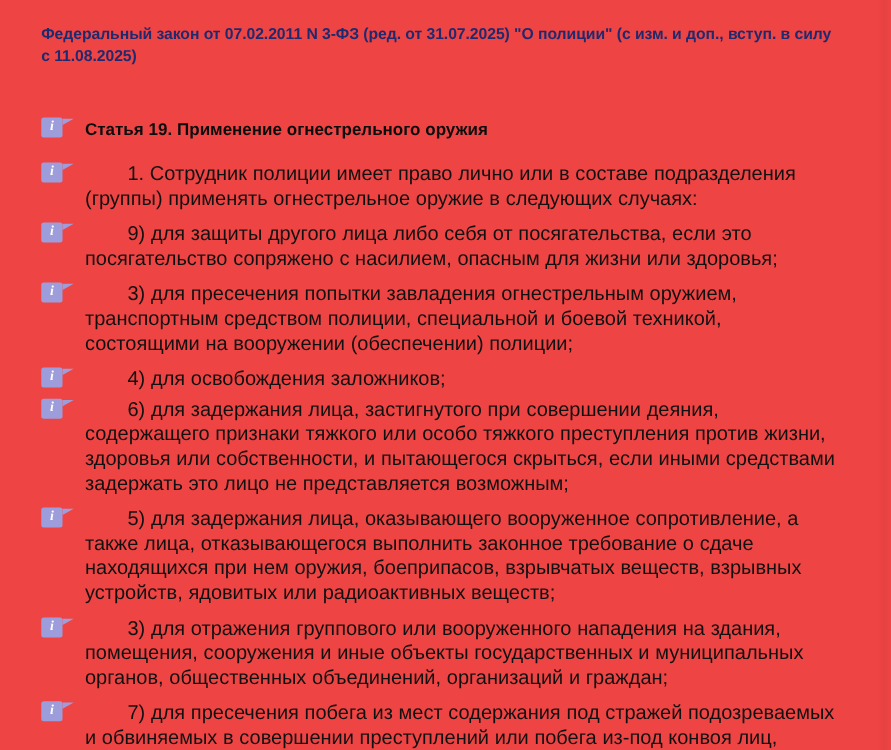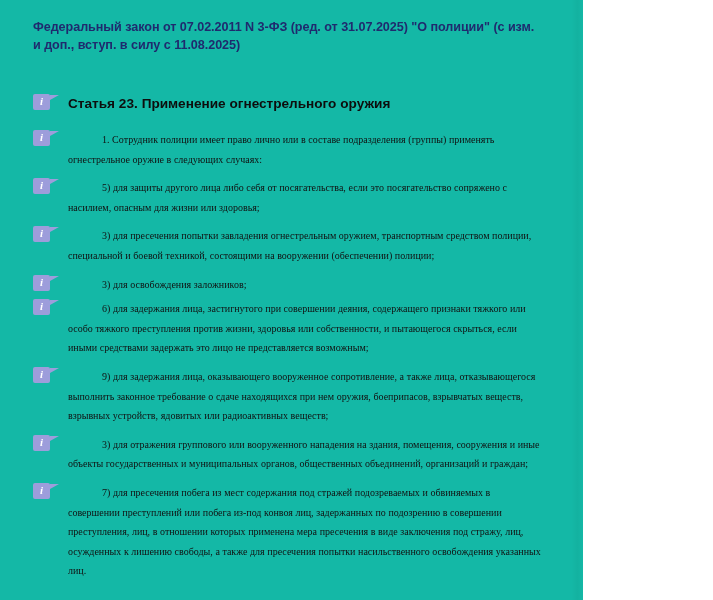--- a/index.html
+++ b/index.html
@@ -10,23 +10,23 @@
   body {
     width: 713px;
     height: 600px;
     overflow: hidden;
     font-family: "Liberation Serif", "DejaVu Serif", serif;
     -webkit-font-smoothing: antialiased;
   }
 
   .page {
     position: relative;
-    width: 583px;
+    width: 713px;
     height: 600px;
-    background: #14b8a6;
+    background: #ef4444;
     box-sizing: border-box;
     overflow: hidden;
   }
 
   
   .page::after {
     content: "";
     position: absolute;
     top: 0;
     right: 0;
@@ -98,22 +98,22 @@
     font-weight: bold;
     font-size: 11px;
     line-height: 1;
     color: #ffffff;
     padding-bottom: 1px;
     box-sizing: border-box;
   }
 
   .para-text {
     flex: 1 1 auto;
-    font-family: Liberation Serif, serif;
-    font-size: 10px;
+    font-family: Liberation Sans, sans-serif;
+    font-size: 16px;
     line-height: 19.6px;
     color: #111111;
     text-align: left;
     text-indent: 34px;
     padding-right: 22px;
     box-sizing: border-box;
     word-spacing: 0.1px;
   }
 
   .para-text.heading {
@@ -140,21 +140,21 @@
   <div class="body-block">
 
     <div class="sp-lg"></div>
 
     <div class="para-row">
       <div class="gutter">
         <span class="info-icon">
           <span class="glyph">i</span>
         </span>
       </div>
-      <div class="para-text heading">Статья 23. Применение огнестрельного оружия</div>
+      <div class="para-text heading">Статья 19. Применение огнестрельного оружия</div>
     </div>
 
     <div class="sp-md"></div>
 
     <div class="para-row">
       <div class="gutter">
         <span class="info-icon">
           <span class="glyph">i</span>
         </span>
       </div>
@@ -162,21 +162,21 @@
     </div>
 
     <div class="sp-sm"></div>
 
     <div class="para-row">
       <div class="gutter">
         <span class="info-icon">
           <span class="glyph">i</span>
         </span>
       </div>
-      <div class="para-text">5) для защиты другого лица либо себя от посягательства, если это посягательство сопряжено с насилием, опасным для жизни или здоровья;</div>
+      <div class="para-text">9) для защиты другого лица либо себя от посягательства, если это посягательство сопряжено с насилием, опасным для жизни или здоровья;</div>
     </div>
 
     <div class="sp-sm"></div>
 
     <div class="para-row">
       <div class="gutter">
         <span class="info-icon">
           <span class="glyph">i</span>
         </span>
       </div>
@@ -184,21 +184,21 @@
     </div>
 
     <div class="sp-sm"></div>
 
     <div class="para-row">
       <div class="gutter">
         <span class="info-icon">
           <span class="glyph">i</span>
         </span>
       </div>
-      <div class="para-text">3) для освобождения заложников;</div>
+      <div class="para-text">4) для освобождения заложников;</div>
     </div>
 
     <div class="sp-xs"></div>
 
     <div class="para-row">
       <div class="gutter">
         <span class="info-icon">
           <span class="glyph">i</span>
         </span>
       </div>
@@ -206,21 +206,21 @@
     </div>
 
     <div class="sp-sm"></div>
 
     <div class="para-row">
       <div class="gutter">
         <span class="info-icon">
           <span class="glyph">i</span>
         </span>
       </div>
-      <div class="para-text">9) для задержания лица, оказывающего вооруженное сопротивление, а также лица, отказывающегося выполнить законное требование о сдаче находящихся при нем оружия, боеприпасов, взрывчатых веществ, взрывных устройств, ядовитых или радиоактивных веществ;</div>
+      <div class="para-text">5) для задержания лица, оказывающего вооруженное сопротивление, а также лица, отказывающегося выполнить законное требование о сдаче находящихся при нем оружия, боеприпасов, взрывчатых веществ, взрывных устройств, ядовитых или радиоактивных веществ;</div>
     </div>
 
     <div class="sp-sm"></div>
 
     <div class="para-row">
       <div class="gutter">
         <span class="info-icon">
           <span class="glyph">i</span>
         </span>
       </div>

